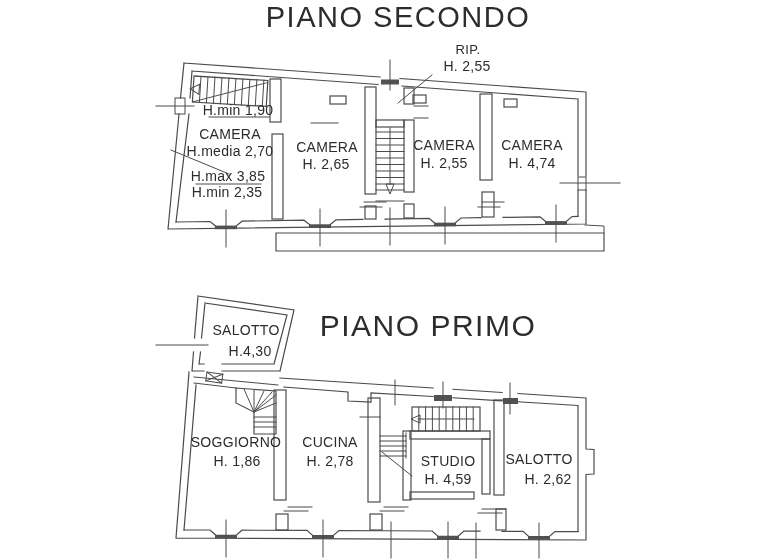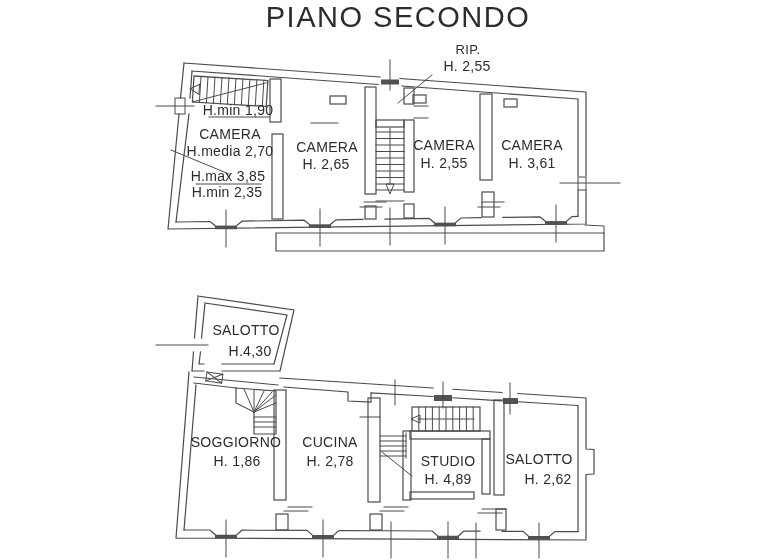--- a/index.html
+++ b/index.html
@@ -210,25 +210,26 @@
   <div class="lbl sub" style="left:230px;top:110px;">H.min 1,90</div>
   <div class="lbl" style="left:222px;top:134px;">CAMERA</div>
   <div class="lbl sub" style="left:222px;top:151px;">H.media 2,70</div>
   <div class="lbl sub" style="left:220px;top:176px;">H.max 3,85</div>
   <div class="lbl sub" style="left:219px;top:192px;">H.min 2,35</div>
   <div class="lbl" style="left:319px;top:147px;">CAMERA</div>
   <div class="lbl" style="left:318px;top:164px;">H. 2,65</div>
   <div class="lbl" style="left:436px;top:145px;">CAMERA</div>
   <div class="lbl" style="left:436px;top:163px;">H. 2,55</div>
   <div class="lbl" style="left:524px;top:145px;">CAMERA</div>
-  <div class="lbl" style="left:524px;top:163px;">H. 3,61</div>
-
+  <div class="lbl" style="left:524px;top:163px;">H. 4,74</div>
+
+  <div class="lbl title2" style="left:420px;top:326px;">PIANO PRIMO</div>
   <div class="lbl" style="left:238px;top:330px;">SALOTTO</div>
   <div class="lbl" style="left:242px;top:351px;">H.4,30</div>
   <div class="lbl" style="left:228px;top:442px;">SOGGIORNO</div>
   <div class="lbl" style="left:229px;top:461px;">H. 1,86</div>
   <div class="lbl" style="left:322px;top:442px;">CUCINA</div>
   <div class="lbl" style="left:322px;top:461px;">H. 2,78</div>
   <div class="lbl" style="left:440px;top:461px;">STUDIO</div>
-  <div class="lbl" style="left:440px;top:479px;">H. 4,89</div>
+  <div class="lbl" style="left:440px;top:479px;">H. 4,59</div>
   <div class="lbl" style="left:531px;top:459px;">SALOTTO</div>
   <div class="lbl" style="left:540px;top:479px;">H. 2,62</div>
 </div>
 
 </body></html>

